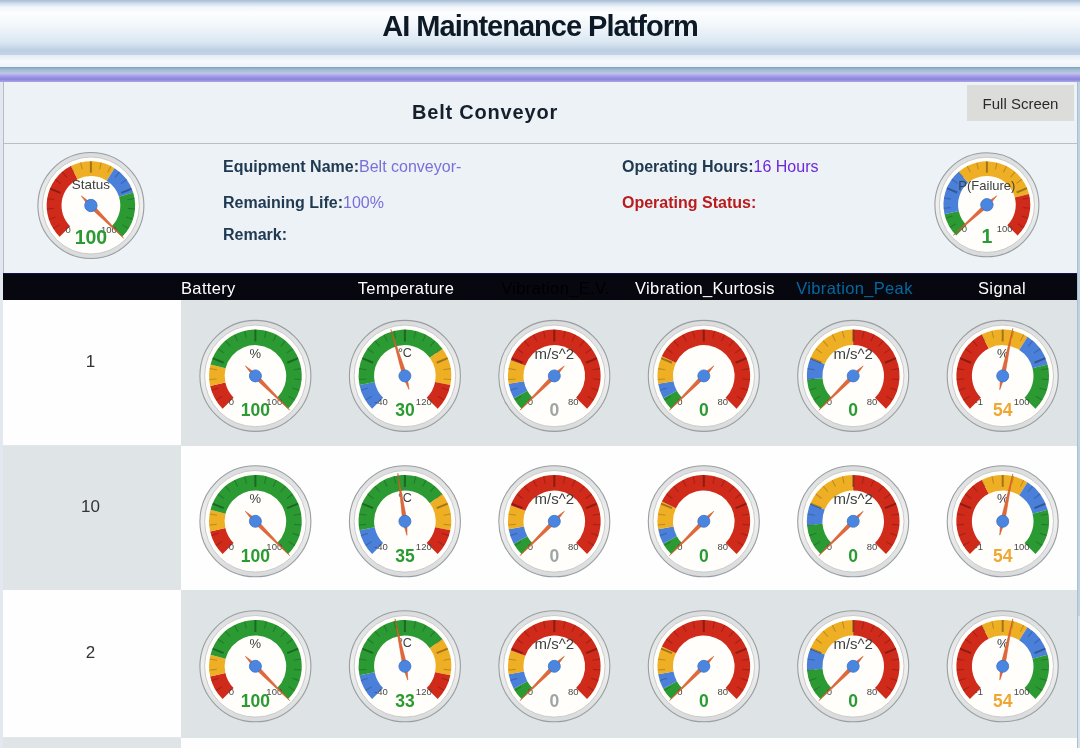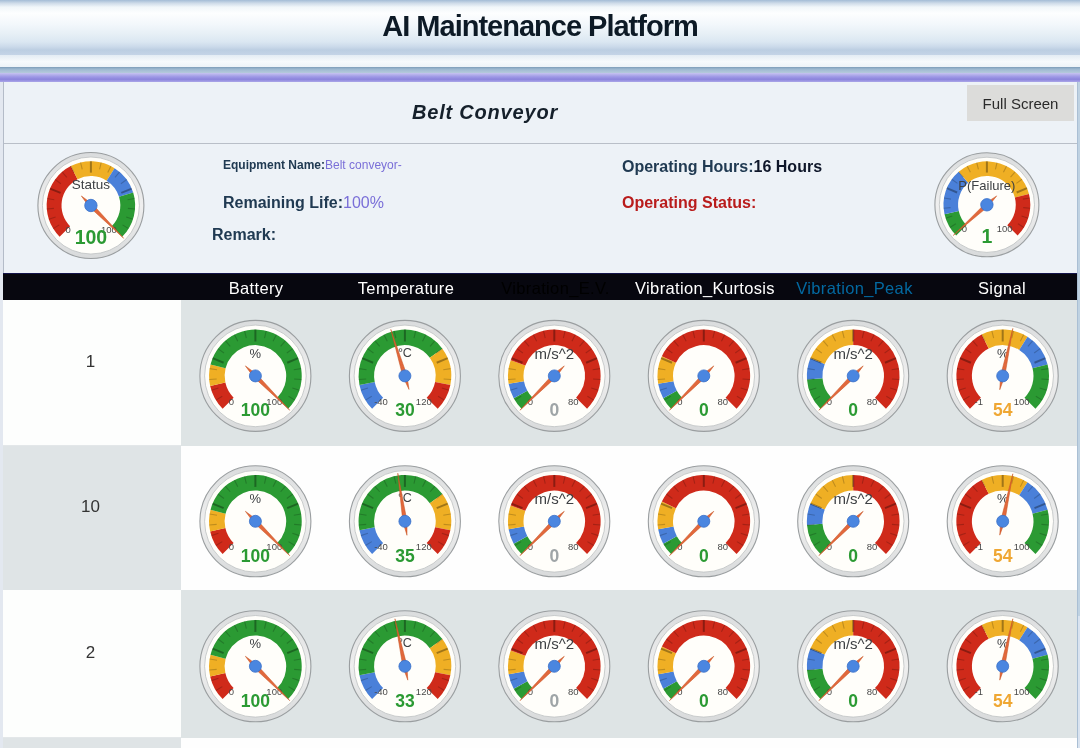--- a/index.html
+++ b/index.html
@@ -8,32 +8,32 @@
 <div class="abs" style="left:0;top:0;width:1080px;height:55px;background:linear-gradient(to bottom,#a3bcd6 0%,#cfdce9 6%,#f1f7fa 13%,#fdfeff 24%,#f2f7fb 45%,#e6eff6 62%,#dbe7f2 76%,#cbdaea 85%,#bccee2 91%,#c4d4e7 100%);"></div>
 <div class="abs" style="left:0;top:55px;width:1080px;height:12px;background:linear-gradient(to bottom,#e3ecf4 0%,#f7fafc 55%,#edf3f8 100%);"></div>
 <div class="abs" style="left:0;top:67px;width:1080px;height:6px;background:linear-gradient(to bottom,#7e9db8 0%,#9db8d0 35%,#b6cadc 100%);"></div>
 <div class="abs" style="left:0;top:73px;width:1080px;height:9px;background:linear-gradient(to bottom,#c6c3f0 0%,#a09ae6 40%,#8b84dc 70%,#aba6e8 100%);"></div>
 <div class="abs" style="left:0;top:10px;width:1080px;text-align:center;font-size:29px;letter-spacing:-1px;font-weight:bold;color:#0d1a26;">AI Maintenance Platform</div>
 <div class="abs" style="left:0;top:82px;width:3px;height:666px;background:#e3e8f0;"></div>
 <div class="abs" style="left:3px;top:82px;width:1074px;height:666px;background:#edf2f7;"></div>
 <div class="abs" style="left:1077px;top:82px;width:1px;height:666px;background:#aabfd4;"></div>
 <div class="abs" style="left:1078px;top:82px;width:2px;height:534px;background:#bfd2e2;"></div>
 <div class="abs" style="left:1078px;top:616px;width:2px;height:132px;background:#d9e3f0;"></div>
-<div class="abs" style="left:380px;top:101px;width:210px;text-align:center;font-size:20px;letter-spacing:0.8px;font-weight:bold;color:#15202b;font-style:italic;">Belt Conveyor</div>
+<div class="abs" style="left:380px;top:101px;width:210px;text-align:center;font-size:20px;letter-spacing:0.8px;font-weight:bold;color:#15202b;">Belt Conveyor</div>
 <div class="abs" style="left:967px;top:85px;width:107px;height:36px;background:#dcdcda;"></div>
 <div class="abs" style="left:967px;top:95px;width:107px;text-align:center;font-size:15px;color:#2a2a2a;">Full Screen</div>
 <div class="abs" style="left:3px;top:143px;width:1074px;height:1px;background:#b9bfc8;"></div>
 <div class="abs" style="left:3px;top:82px;width:1px;height:191px;background:#b4bcc8;"></div>
-<div class="abs" style="left:223px;top:158px;font-size:12px;font-weight:bold;color:#203a52;">Equipment Name:<span style="font-weight:normal;color:#7a6fd8;">Belt conveyor-</span></div>
+<div class="abs" style="left:223px;top:158px;font-size:16px;font-weight:bold;color:#203a52;">Equipment Name:<span style="font-weight:normal;color:#7a6fd8;">Belt conveyor-</span></div>
 <div class="abs" style="left:223px;top:194px;font-size:16px;font-weight:bold;color:#203a52;">Remaining Life:<span style="font-weight:normal;color:#7a6fd8;margin-top:35px;">100%</span></div>
-<div class="abs" style="left:212px;top:226px;font-size:16px;font-weight:bold;color:#203a52;">Remark:</div>
-<div class="abs" style="left:622px;top:158px;font-size:16px;font-weight:bold;color:#203a52;">Operating Hours:<span style="font-weight:bold;color:#0f172a;">16 Hours</span></div>
+<div class="abs" style="left:223px;top:226px;font-size:16px;font-weight:bold;color:#203a52;">Remark:</div>
+<div class="abs" style="left:622px;top:158px;font-size:16px;font-weight:bold;color:#203a52;">Operating Hours:<span style="font-weight:normal;color:#6d28d9;">16 Hours</span></div>
 <div class="abs" style="left:622px;top:194px;font-size:16px;font-weight:bold;color:#b91c1c;">Operating Status:</div>
 <div class="abs" style="left:3px;top:273px;width:1074px;height:27px;background:#07070f;border-top:1px solid #14144a;"></div>
-<div class="abs" style="left:181px;top:279px;width:150px;text-align:center;font-size:16.5px;letter-spacing:0.35px;color:#fff;">Battery</div>
+<div class="abs" style="left:181px;top:279px;width:150px;text-align:left;font-size:16.5px;letter-spacing:0.35px;color:#fff;">Battery</div>
 <div class="abs" style="left:331px;top:279px;width:150px;text-align:center;font-size:16.5px;letter-spacing:0.35px;color:#fff;">Temperature</div>
 <div class="abs" style="left:481px;top:279px;width:149px;text-align:center;font-size:16.5px;letter-spacing:0.35px;color:#000000;">Vibration_E.V.</div>
 <div class="abs" style="left:630px;top:279px;width:150px;text-align:center;font-size:16.5px;letter-spacing:0.35px;color:#fff;">Vibration_Kurtosis</div>
 <div class="abs" style="left:780px;top:279px;width:149px;text-align:center;font-size:16.5px;letter-spacing:0.35px;color:#0369a1;">Vibration_Peak</div>
 <div class="abs" style="left:929px;top:279px;width:146px;text-align:center;font-size:16.5px;letter-spacing:0.35px;color:#fff;">Signal</div>
 <div class="abs" style="left:3px;top:300px;width:178px;height:146px;background:#fdfefd;border-bottom:1px solid #e3e7e9;"></div>
 <div class="abs" style="left:181px;top:300px;width:896px;height:146px;background:#dee4e5;"></div>
 <div class="abs" style="left:3px;top:446px;width:178px;height:144px;background:#dfe4e6;"></div>
 <div class="abs" style="left:181px;top:446px;width:896px;height:144px;background:#fefefe;"></div>
 <div class="abs" style="left:3px;top:590px;width:178px;height:148px;background:#fdfefd;border-bottom:1px solid #e3e7e9;"></div>

